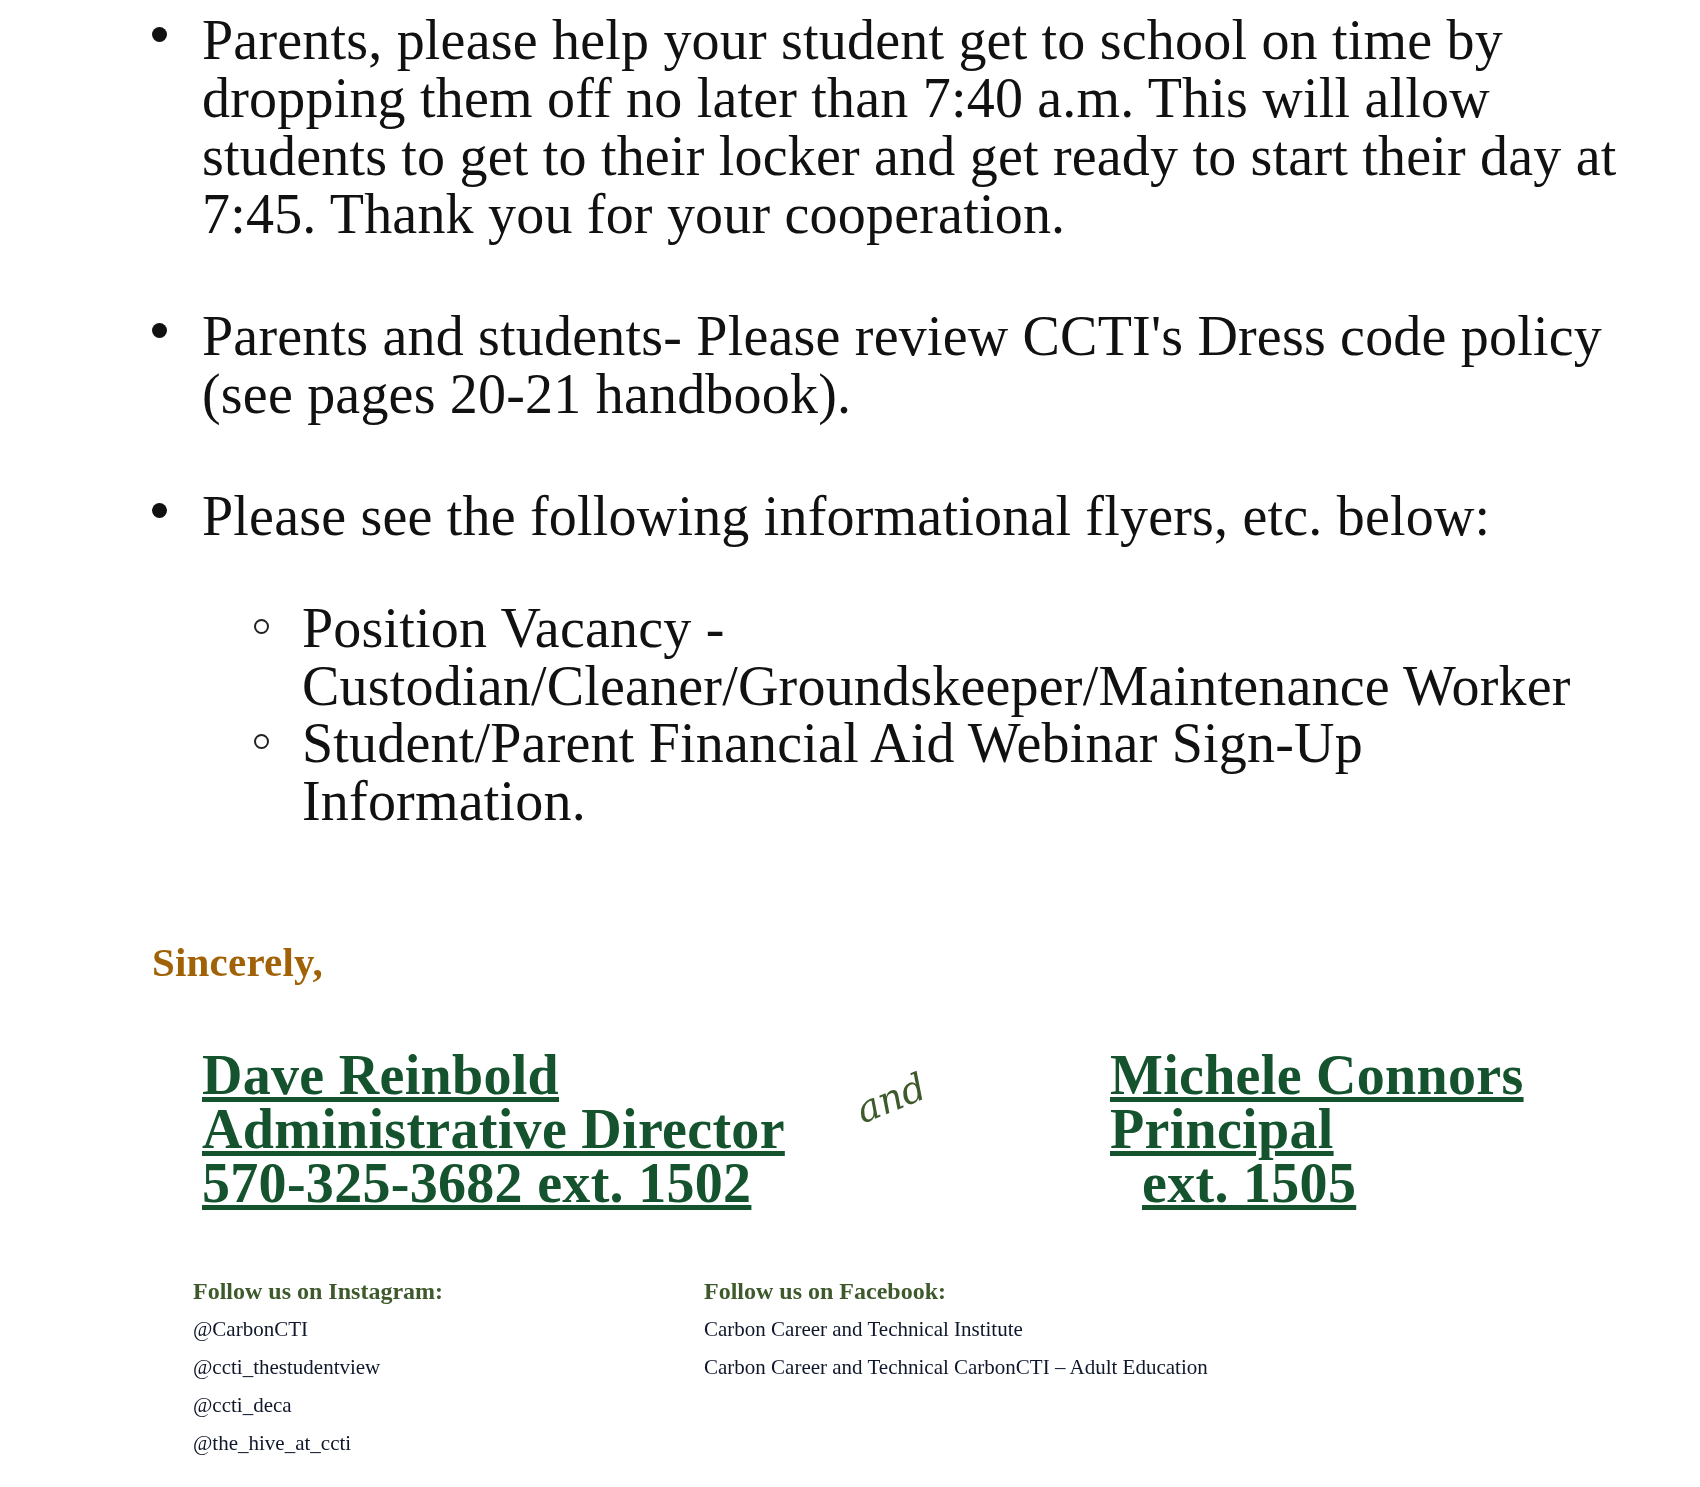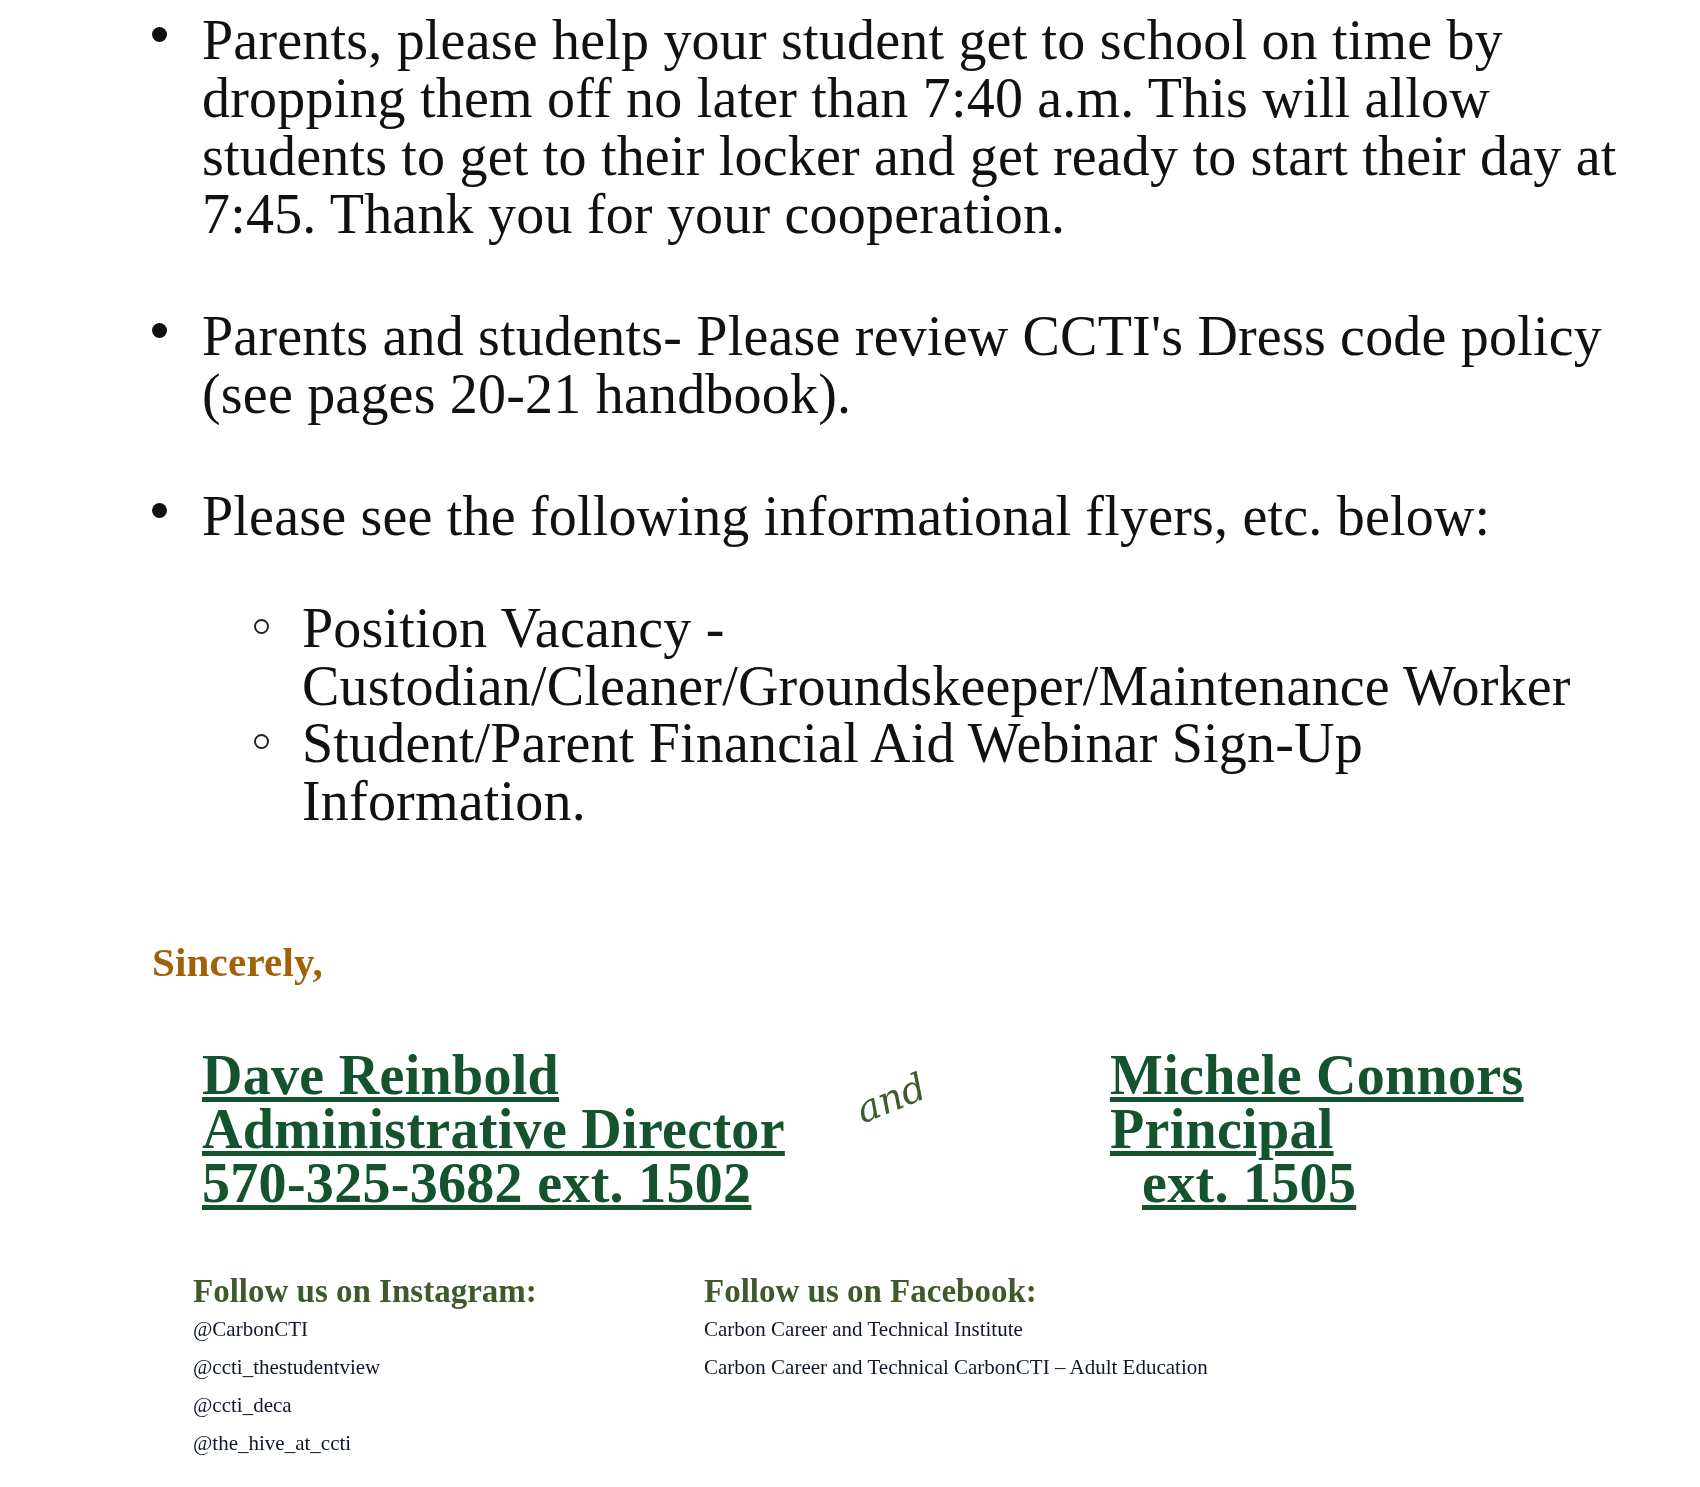--- a/index.html
+++ b/index.html
@@ -5,21 +5,21 @@
     html, body { margin: 0; padding: 0; background: #ffffff; }
     body { width: 1700px; height: 1487px; position: relative; overflow: hidden;
            font-family: "Liberation Serif", "DejaVu Serif", serif; color: #111111; }
     .line { position: absolute; white-space: nowrap; font-size: 56px; line-height: 1; letter-spacing: 0.2px; }
     .bullet { position: absolute; width: 15px; height: 15px; border-radius: 50%; background: #111111; }
     .sub-bullet { position: absolute; width: 15px; height: 15px; border-radius: 50%; border: 2px solid #222222; box-sizing: border-box; }
     .green { color: #a16207; font-weight: bold; }
     .sig { position: absolute; white-space: nowrap; font-size: 56px; line-height: 54px; font-weight: bold; color: #14532d; letter-spacing: 0.3px; text-decoration: underline; }
     .and-script { position: absolute; font-family: "DejaVu Serif", serif; font-style: italic; font-size: 38px; color: #3e5a2c;
                   transform: rotate(-22deg); transform-origin: left bottom; }
-    .follow-head { position: absolute; white-space: nowrap; font-size: 33px; font-weight: bold; color: #3e5a2c; line-height: 38px; }
+    .follow-head { position: absolute; white-space: nowrap; font-size: 24px; font-weight: bold; color: #3e5a2c; line-height: 38px; }
     .follow-item { position: absolute; white-space: nowrap; font-size: 21px; color: #0f172a; line-height: 38px; }
   </style>
 </head>
 <body>
 
 <div>
   <span class="bullet" style="left:152px; top:27px;"></span>
   <div class="line" style="left:202px; top:12px;">Parents, please help your student get to school on time by</div>
   <div class="line" style="left:202px; top:70px;">dropping them off no later than 7:40 a.m. This will allow</div>
   <div class="line" style="left:202px; top:128px;">students to get to their locker and get ready to start their day at</div>

